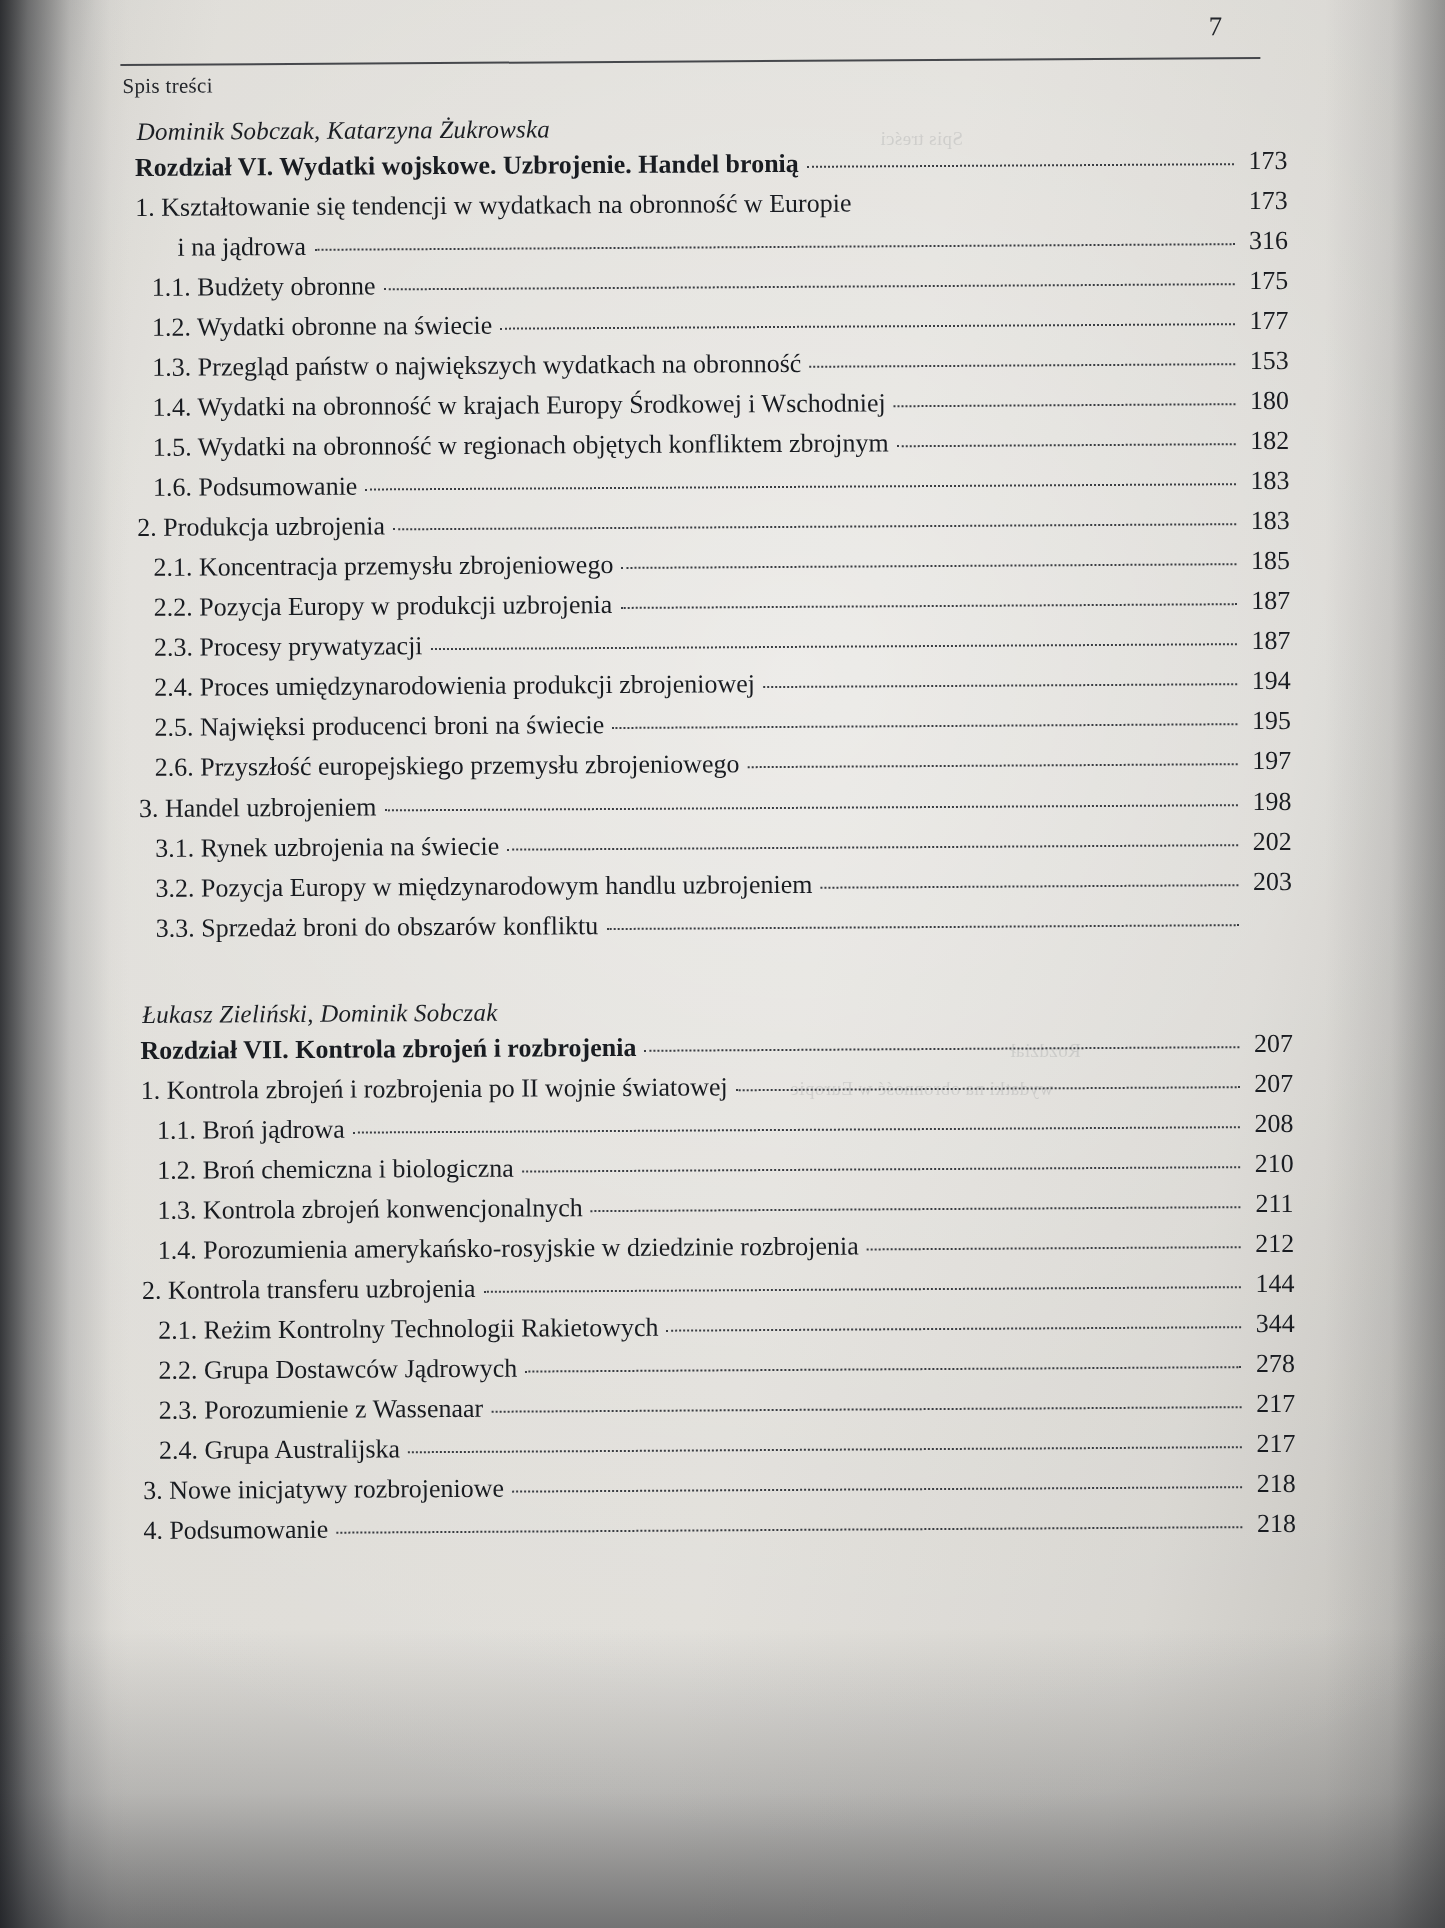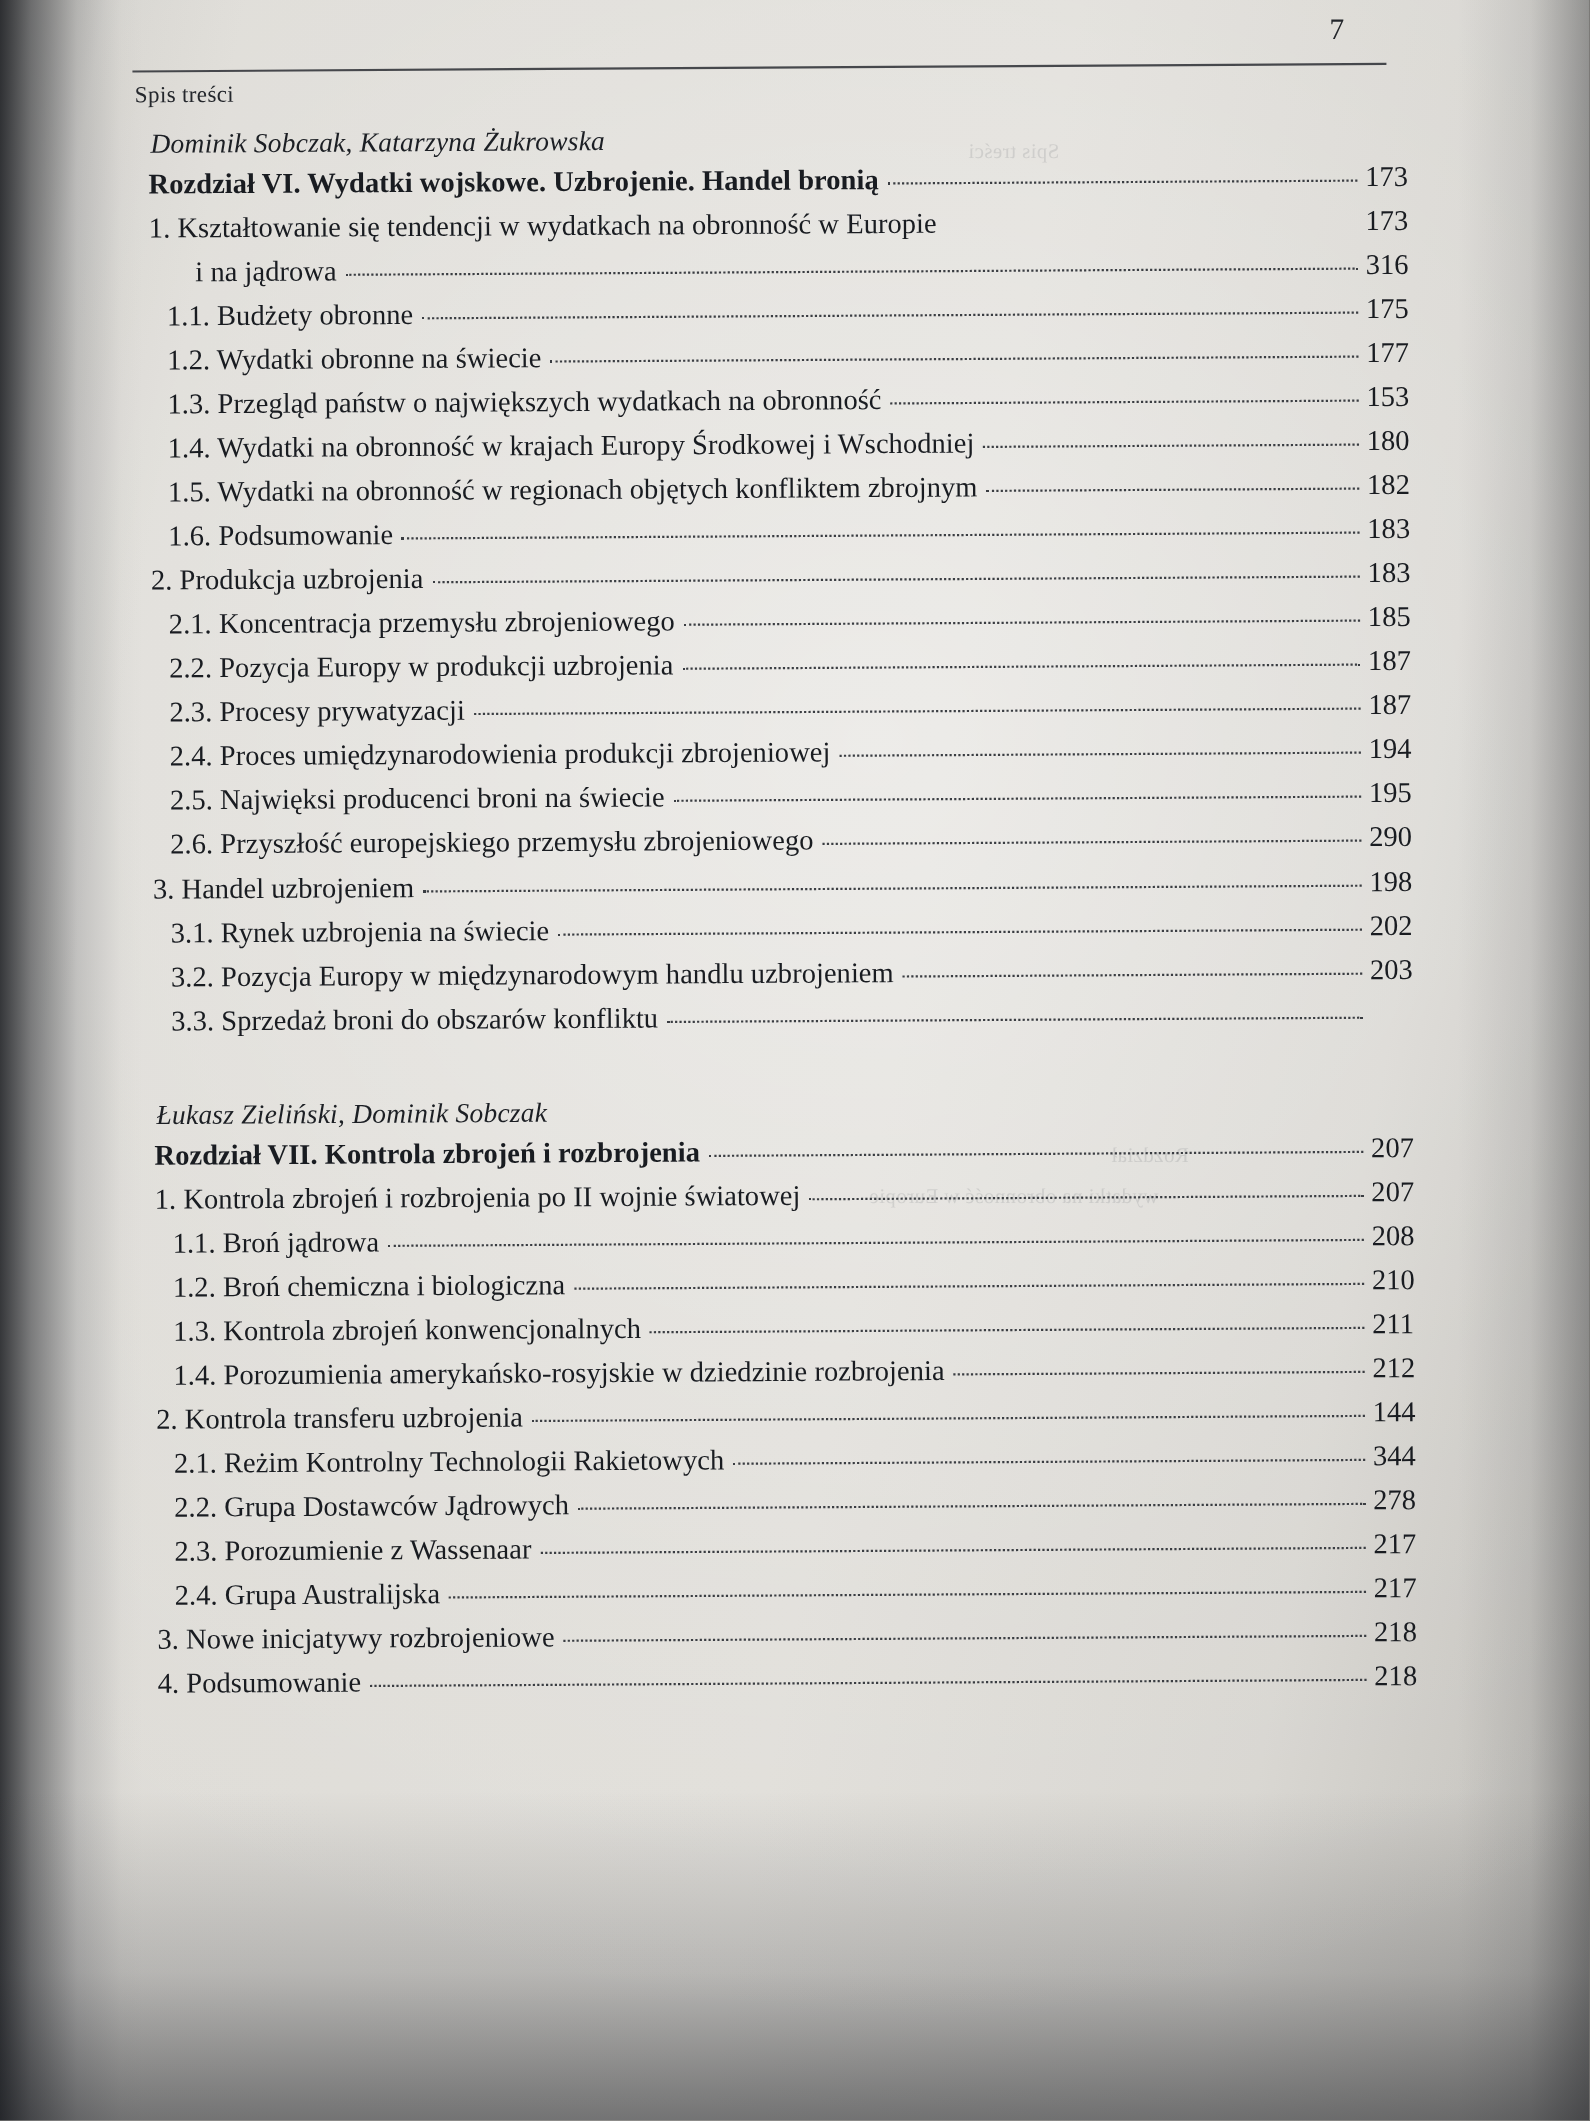--- a/index.html
+++ b/index.html
@@ -115,21 +115,21 @@
     overflow: hidden;
     margin: 0 7px 0 8px;
     position: relative;
     bottom: 4px;
     border-bottom: 2.5px dotted #3a3d42;
     min-width: 18px;
   }
   .row .page-no {
     flex: 0 0 auto;
     width: 54px;
-    text-align: left;
+    text-align: center;
     font-size: 26px;
     color: #191c21;
   }
   .row.chapter .label { font-weight: bold; }
   .row.nodots .dots { border-bottom: none; }
 
   .lvl0 { padding-left: 0px; }
   .lvl1 { padding-left: 16px; }
   .cont { padding-left: 42px; }
 
@@ -224,21 +224,21 @@
           <span class="page-no">194</span>
         </div>
         <div class="row lvl1">
           <span class="label">2.5. Najwięksi producenci broni na świecie</span>
           <span class="dots"></span>
           <span class="page-no">195</span>
         </div>
         <div class="row lvl1">
           <span class="label">2.6. Przyszłość europejskiego przemysłu zbrojeniowego</span>
           <span class="dots"></span>
-          <span class="page-no">290</span>
+          <span class="page-no">197</span>
         </div>
         <div class="row lvl0">
           <span class="label">3. Handel uzbrojeniem</span>
           <span class="dots"></span>
           <span class="page-no">198</span>
         </div>
         <div class="row lvl1">
           <span class="label">3.1. Rynek uzbrojenia na świecie</span>
           <span class="dots"></span>
           <span class="page-no">202</span>

